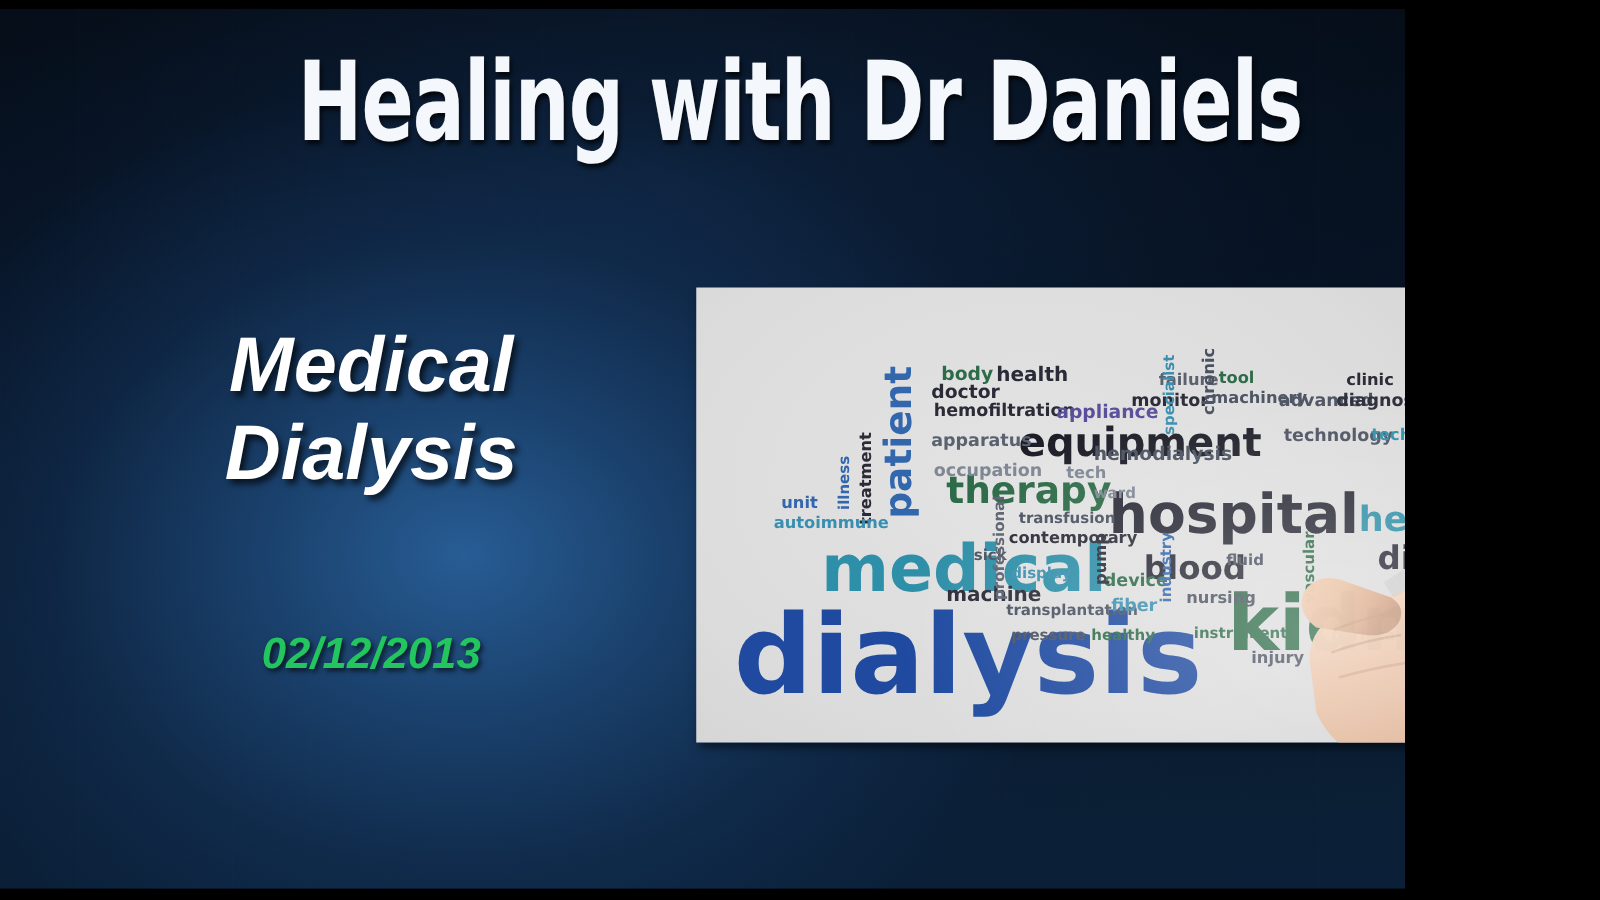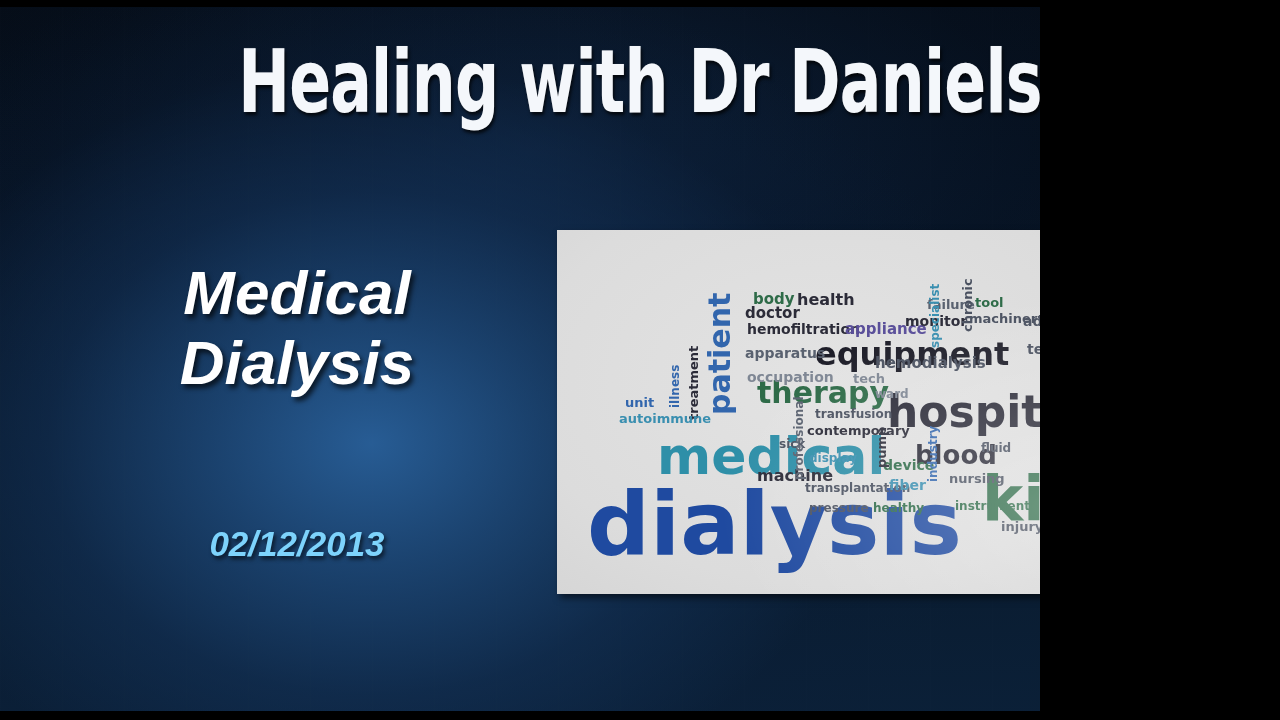--- a/index.html
+++ b/index.html
@@ -10,21 +10,21 @@
   }
   body {
     width: 1280px;
     height: 720px;
     overflow: hidden;
     font-family: "Liberation Sans", sans-serif;
   }
 
   #slide {
     position: relative;
-    width: 1040px;
+    width: 1124px;
     height: 720px;
     background: #000000;
     overflow: hidden;
   }
 
   
   .bar {
     position: absolute;
     left: 0;
     width: 1280px;
@@ -101,24 +101,24 @@
     line-height: 70px;
     letter-spacing: 0px;
     text-shadow: 3px 4px 5px rgba(0,0,0,0.68);
     z-index: 20;
   }
   .subject .line { display: block; }
 
   .date {
     position: absolute;
     left: 62px;
-    top: 523px;
+    top: 502px;
     width: 470px;
     text-align: center;
-    color: #7dd3fc;
+    color: #22c55e;
     font-family: "Liberation Sans", sans-serif;
     font-weight: 700;
     font-style: italic;
     font-size: 35px;
     line-height: 42px;
     text-shadow: 2px 3px 4px rgba(0,0,0,0.65);
     z-index: 20;
   }
 
   

